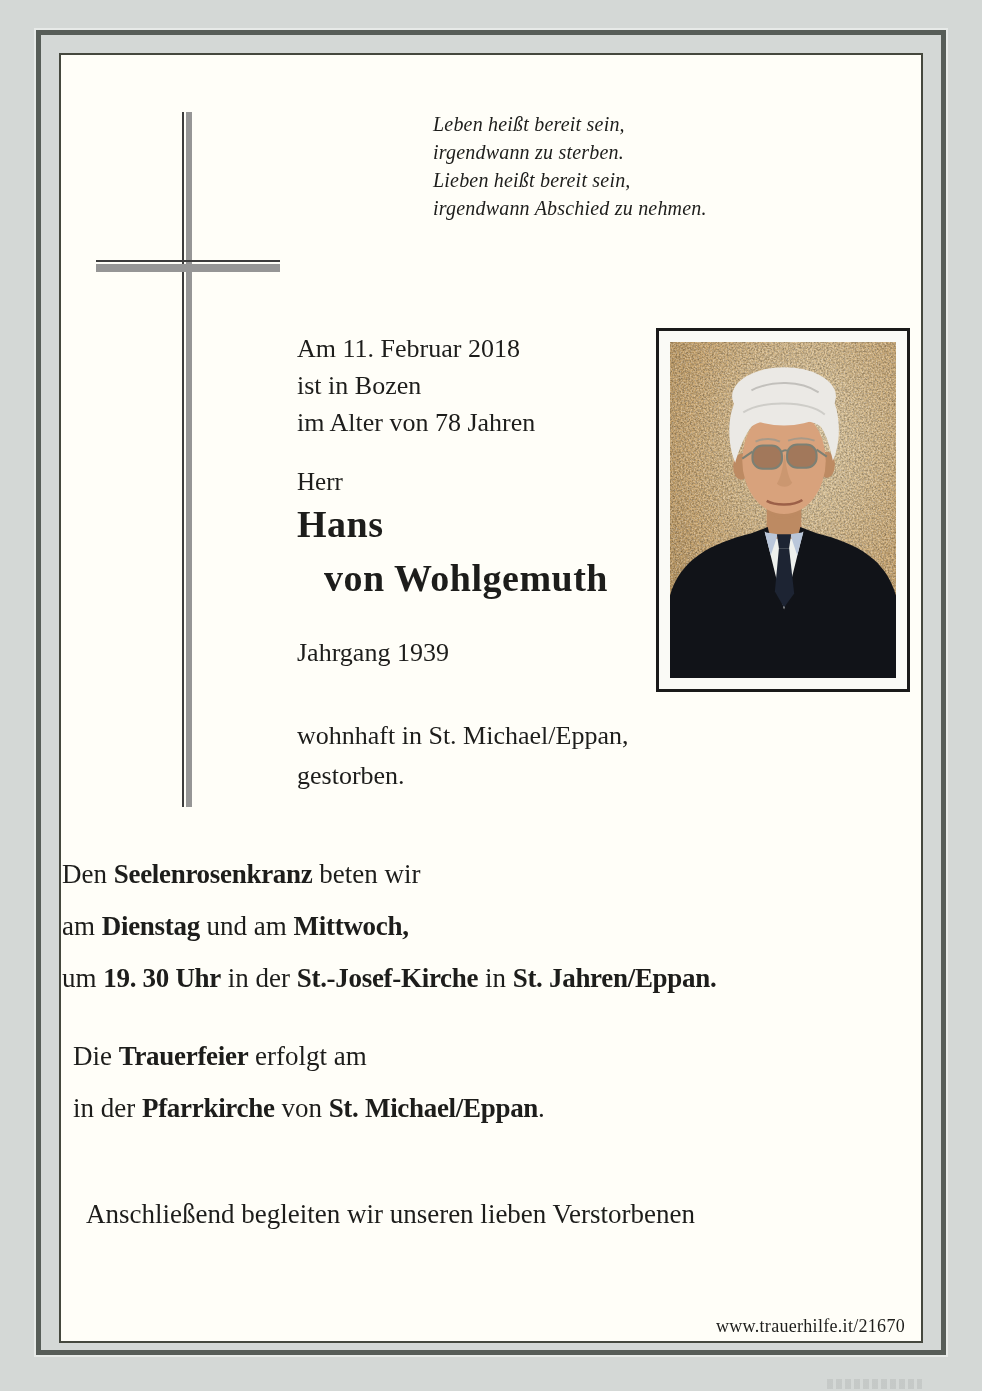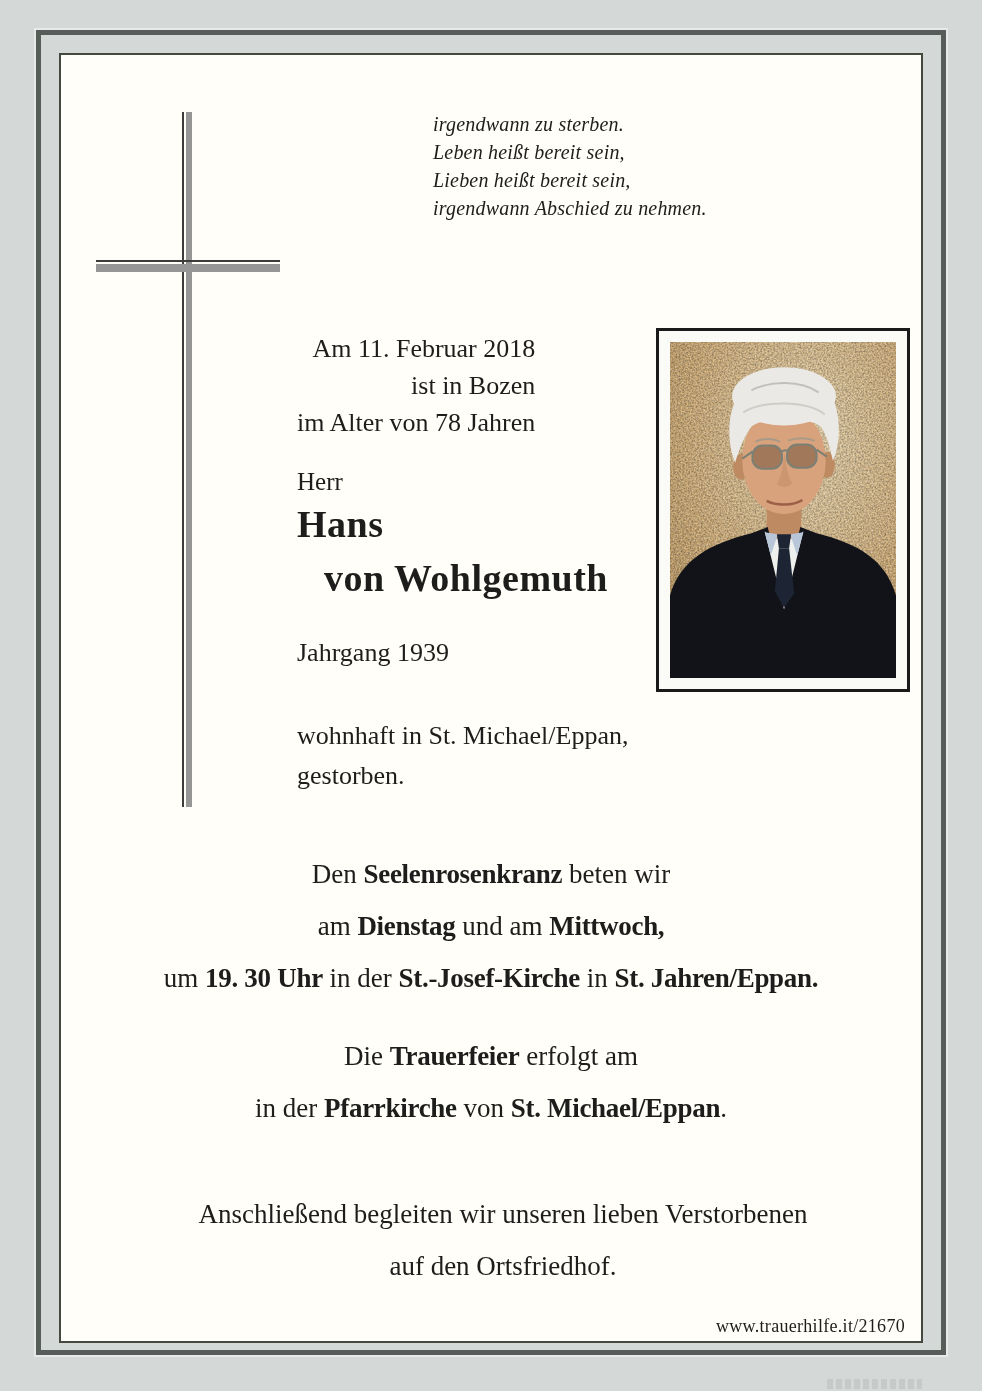--- a/index.html
+++ b/index.html
@@ -34,29 +34,29 @@
     border:2px solid var(--card-border);
   }
   .abs{position:absolute;}
   
   .cross-v-line{left:182px; top:112px; width:2px; height:695px; background:var(--cross-dark);}
   .cross-v-band{left:186px; top:112px; width:6px; height:695px; background:var(--cross-gray);}
   .cross-h-line{left:96px; top:260px; width:184px; height:2px; background:var(--cross-dark);}
   .cross-h-band{left:96px; top:264px; width:8px; height:8px; width:184px; background:var(--cross-gray);}
   
   .quote{left:433px; top:110px; font-style:italic; font-size:20px; line-height:28px; letter-spacing:.2px;}
-  .death-info{left:297px; top:330px; font-size:26px; line-height:37px;text-align:right;}
+  .death-info{left:297px; top:330px; font-size:26px; line-height:37px;}
   .salutation{left:297px; top:468px; font-size:25px;}
   .first-name{left:297px; top:502px; font-size:38px; font-weight:bold; letter-spacing:.5px;}
   .surname{left:297px; top:556px; font-size:38px; font-weight:bold; letter-spacing:.5px;margin-left:27px;}
   .birth-year{left:297px; top:638px; font-size:26px;}
   .residence{left:297px; top:716px; font-size:26px; line-height:40px;}
-  .center-block{left:62px; right:62px; text-align:center; font-size:27px; line-height:52px;}
+  .center-block{left:62px; right:62px; font-size:27px; line-height:52px;}
   .rosary{top:848px;}
-  .funeral{top:1030px;}
+  .funeral{top:1030px;padding-left:11px;}
   .procession{top:1188px;padding-left:24px;}
   .b{font-weight:bold; letter-spacing:-0.3px;}
   .site{right:77px; top:1316px; font-size:18px; letter-spacing:.3px;}
   
   .photo-frame{
     left:656px; top:328px; width:254px; height:364px; box-sizing:border-box;
     background:var(--photo-mat); border:3px solid var(--photo-frame); padding:11px;
   }
   .photo-frame svg{width:100%; height:100%; display:block;}
   .stamp-smudge{ 
@@ -74,22 +74,22 @@
   <div class="card"></div>
 
   <div>
     <div class="abs cross-v-line"></div>
     <div class="abs cross-v-band"></div>
     <div class="abs cross-h-line"></div>
     <div class="abs cross-h-band"></div>
   </div>
 
   <div class="abs quote">
+    <div>Leben heißt bereit sein,</div>
     <div>irgendwann zu sterben.</div>
-    <div>Leben heißt bereit sein,</div>
     <div>Lieben heißt bereit sein,</div>
     <div>irgendwann Abschied zu nehmen.</div>
   </div>
 
   <div class="abs death-info">
     <div>Am 11. Februar 2018</div>
     <div>ist in Bozen</div>
     <div>im Alter von 78 Jahren</div>
   </div>
 
@@ -170,20 +170,19 @@
     <div><span>um </span><span class="b">19. 30 Uhr</span><span> in der </span><span class="b">St.-Josef-Kirche</span><span> in </span><span class="b">St. Jahren/Eppan.</span></div>
   </div>
 
   <div class="abs center-block funeral">
     <div><span>Die </span><span class="b">Trauerfeier</span><span> erfolgt am</span></div>
     <div><span>in der </span><span class="b">Pfarrkirche</span><span> von </span><span class="b">St. Michael/Eppan</span><span>.</span></div>
   </div>
 
   <div class="abs center-block procession">
     <div>Anschließend begleiten wir unseren lieben Verstorbenen</div>
-    <div>auf den Ortsfriedhof.</div>
   </div>
 
   <div class="abs site">www.trauerhilfe.it/21670</div>
 
   <div class="abs stamp-smudge"></div>
 
 </div>
 
 </body></html>

